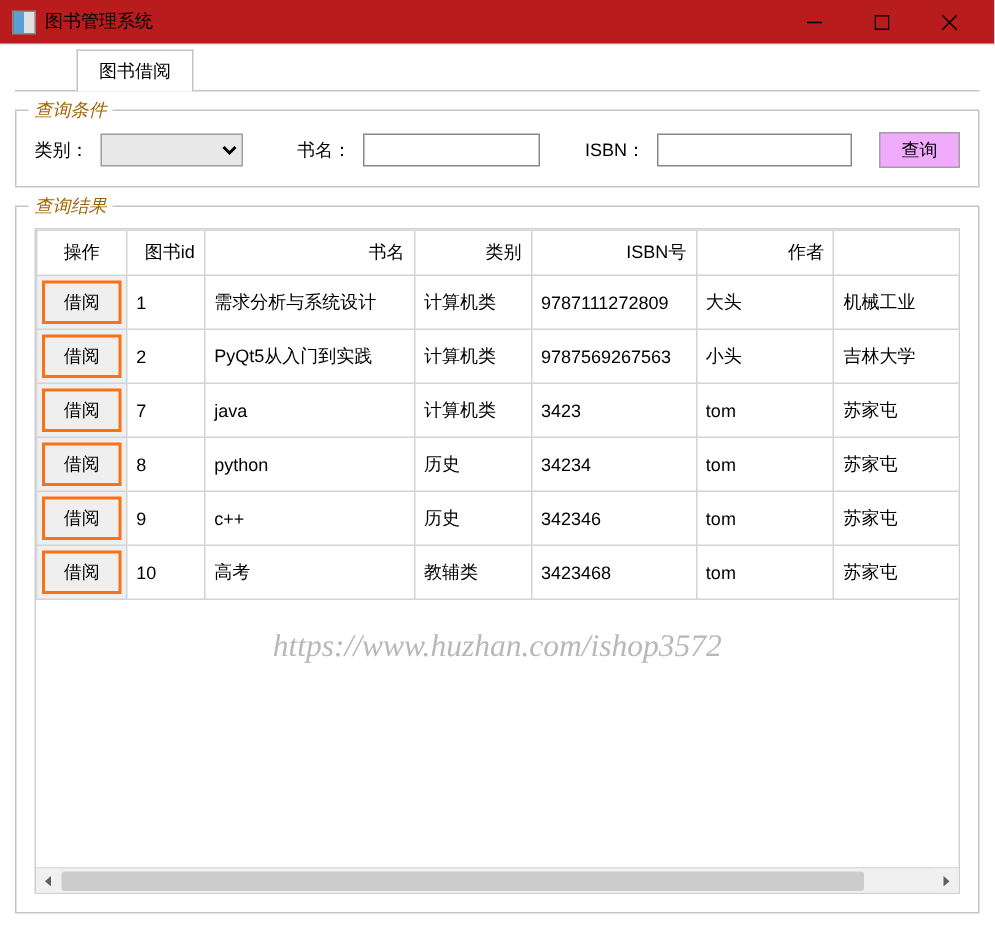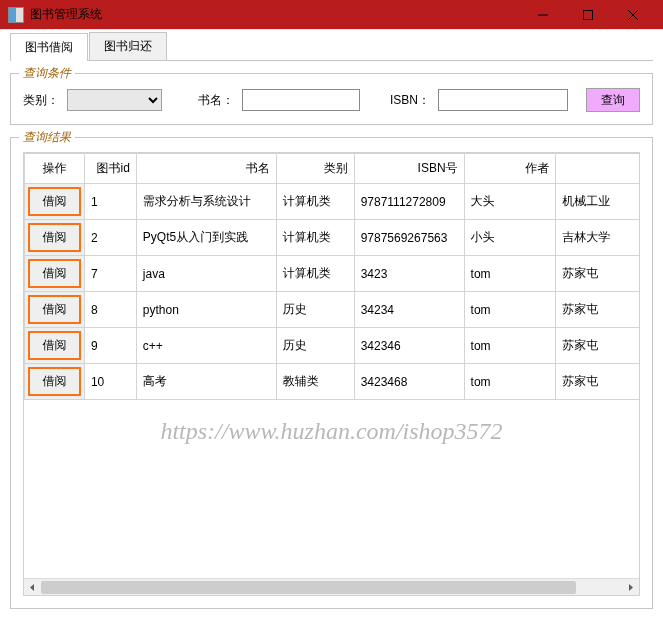--- a/index.html
+++ b/index.html
@@ -10,21 +10,21 @@
 .titlebar .app-icon .a { flex: 1; background: #5aa0d8; }
 .titlebar .app-icon .b { flex: 1; background: #e0e0e0; }
 .titlebar .title { flex: 1; }
 .titlebar .ctrls { display: flex; }
 .titlebar .ctrl { width: 45px; height: 30px; display: flex; align-items: center; justify-content: center; color: #333; }
 .titlebar .ctrl svg { width: 10px; height: 10px; }
 
 .inner { padding: 2px 10px 10px 10px; height: calc(100% - 30px); display: flex; flex-direction: column; }
 
 .tabs { display: flex; border-bottom: 1px solid #c5c5c5; }
-.tab { padding: 5px 14px; border: 1px solid #c5c5c5; border-bottom: none; margin-right: 1px; background: #f0f0f0; }
+.tab { padding: 5px 14px; border: 1px solid #c5c5c5; border-bottom: none; margin-right: 1px; background: #f0f0f0; margin-left: 41px; }
 .tab.active { background: #fff; position: relative; top: 1px; }
 
 .group { border: 1px solid #c5c5c5; margin-top: 12px; padding: 14px 12px 12px 12px; position: relative; }
 .group.results { flex: 1; display: flex; flex-direction: column; min-height: 0; }
 .group .legend { position: absolute; top: -9px; left: 8px; background: #fff; padding: 0 4px; color: #a16207; font-style: italic; }
 
 .filters { display: flex; align-items: center; gap: 8px; }
 .filters label { margin-left: 6px; }
 .filters label:first-child { margin-left: 0; }
 select.combo { width: 95px; height: 22px; border: 1px solid #a0a0a0; background: #e8e8e8; }
@@ -50,21 +50,21 @@
 col.c-pub { width: 128px; }
 
 tr.even td { background: #fff; }
 tr.even td.op { background: #efefef; }
 
 .hscroll { height: 17px; background: #f0f0f0; display: flex; align-items: center; border-top: 1px solid #dcdcdc; }
 .hscroll .arrow { width: 17px; height: 17px; display: flex; align-items: center; justify-content: center; background: #f0f0f0; }
 .hscroll .track { flex: 1; height: 100%; position: relative; }
 .hscroll .thumb { position: absolute; left: 0; top: 2px; height: 13px; width: 92%; background: #cdcdcd; border-radius: 2px; }
 
-.watermark { position: absolute; left: 50%; top: 63%; transform: translate(-50%, -50%); font-size: 24px; font-style: italic; color: #b8b8b8; pointer-events: none; white-space: nowrap; font-family: "Times New Roman", serif; }
+.watermark { position: absolute; left: 50%; top: 63%; transform: translate(-50%, -50%); font-size: 21px; font-style: italic; color: #b8b8b8; pointer-events: none; white-space: nowrap; font-family: "Times New Roman", serif; }
 </style>
 </head>
 <body>
 
 <div class="titlebar">
   <div class="app-icon">
       <div class="a"></div>
       <div class="b"></div>
     </div>
   <div class="title">图书管理系统</div>
@@ -84,21 +84,20 @@
           <line x1="0" y1="0" x2="10" y2="10" stroke="#000" stroke-width="1"></line>
           <line x1="10" y1="0" x2="0" y2="10" stroke="#000" stroke-width="1"></line>
         </svg>
       </div>
   </div>
 </div>
 
 <div class="inner">
   <div class="tabs">
     <div class="tab active">图书借阅</div>
-    <div class="tab">图书归还</div>
   </div>
 
   <div class="group">
     <div class="legend">查询条件</div>
     <div class="filters">
       <label>类别：</label>
       <select class="combo"></select>
       <label style="margin-left:28px">书名：</label>
       <input class="txt w1" value="" style="">
       <label style="margin-left:22px">ISBN：</label>

